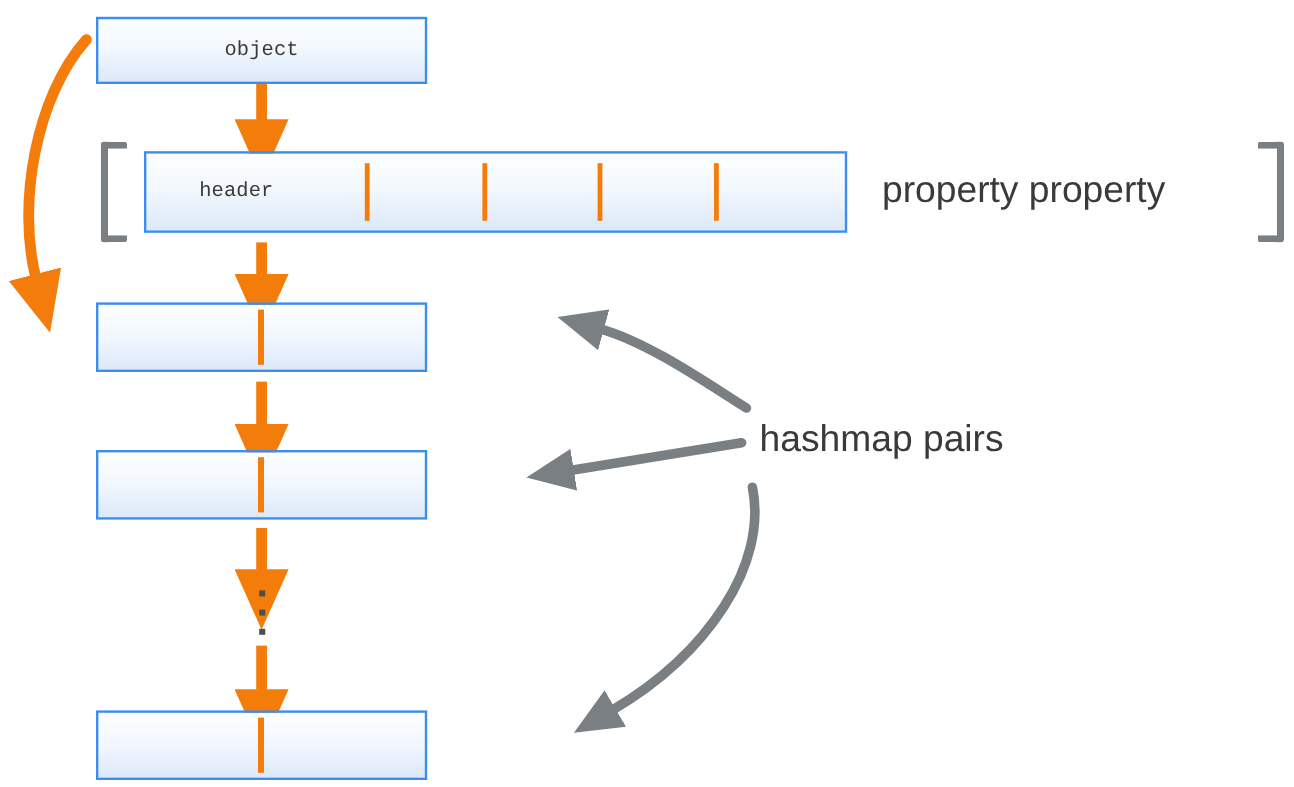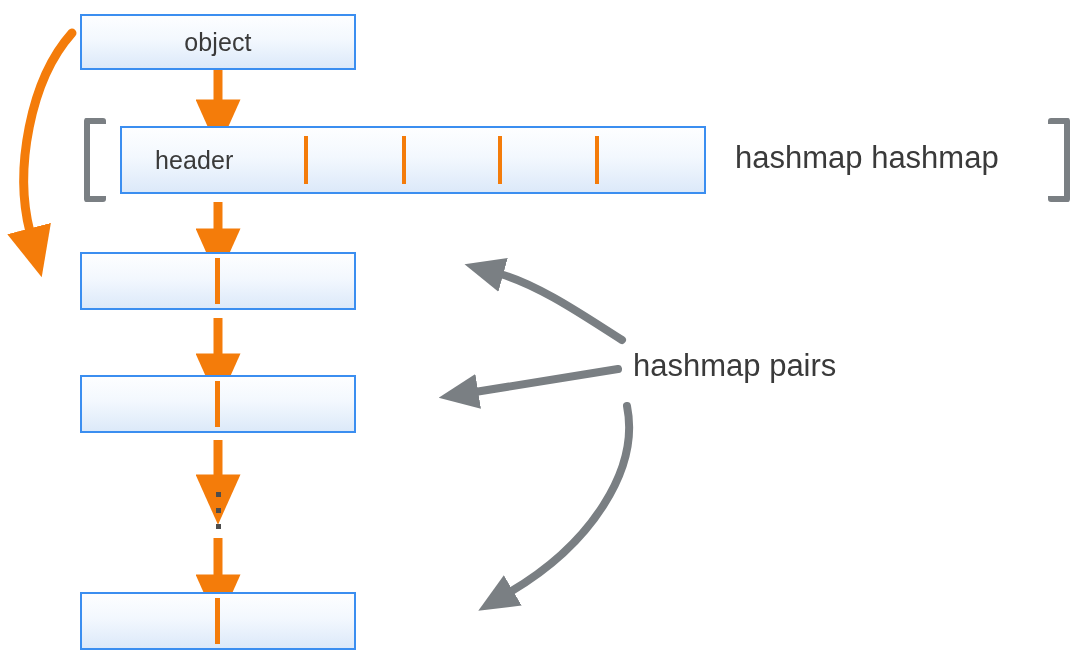--- a/index.html
+++ b/index.html
@@ -19,32 +19,33 @@
   }
   .box {
     position: absolute;
     box-sizing: border-box;
     border: 2px solid #3b8ef0;
     background: linear-gradient(to bottom, #fdfeff 0%, #f3f8fe 45%, #dce9f9 100%);
     display: flex;
     align-items: center;
   }
   .box-label {
-    font-size: 25px;
+    font-size: 17px;
     color: #3a3a3a;
     letter-spacing: 0.1px;
     white-space: nowrap;
+    font-family: Liberation Mono, monospace;
   }
   .obj-label {
     width: 100%;
     text-align: center;
   }
   .header-label {
     position: absolute;
-    left: 33px;
+    left: 44px;
     top: 50%;
     transform: translateY(-50%);
   }
   .tick {
     position: absolute;
     width: 4px;
     background: #f47c0a;
     top: 8px;
     bottom: 8px;
   }
@@ -148,21 +149,21 @@
   <div class="box" style="left:120px; top:126px; width:586px; height:68px;">
     <span class="box-label header-label">header</span>
     <span class="tick" style="left:182px;"></span>
     <span class="tick" style="left:280px;"></span>
     <span class="tick" style="left:376px;"></span>
     <span class="tick" style="left:473px;"></span>
   </div>
 
   <div class="bracket bracket-right" style="left:1048px; top:118px; width:22px; height:84px;"></div>
 
-  <div class="caption" style="left:735px; top:140px;">hashmap hashmap</div>
+  <div class="caption" style="left:735px; top:140px;">property property</div>
 
   <div class="box" style="left:80px; top:252px; width:276px; height:58px;"></div>
   <span class="thru-line" style="top:258px; height:46px;"></span>
 
   <div class="box" style="left:80px; top:375px; width:276px; height:58px;"></div>
   <span class="thru-line" style="top:381px; height:46px;"></span>
 
   <div>
     <span class="dot" style="left:216px; top:492px;"></span>
     <span class="dot" style="left:216px; top:508px;"></span>

